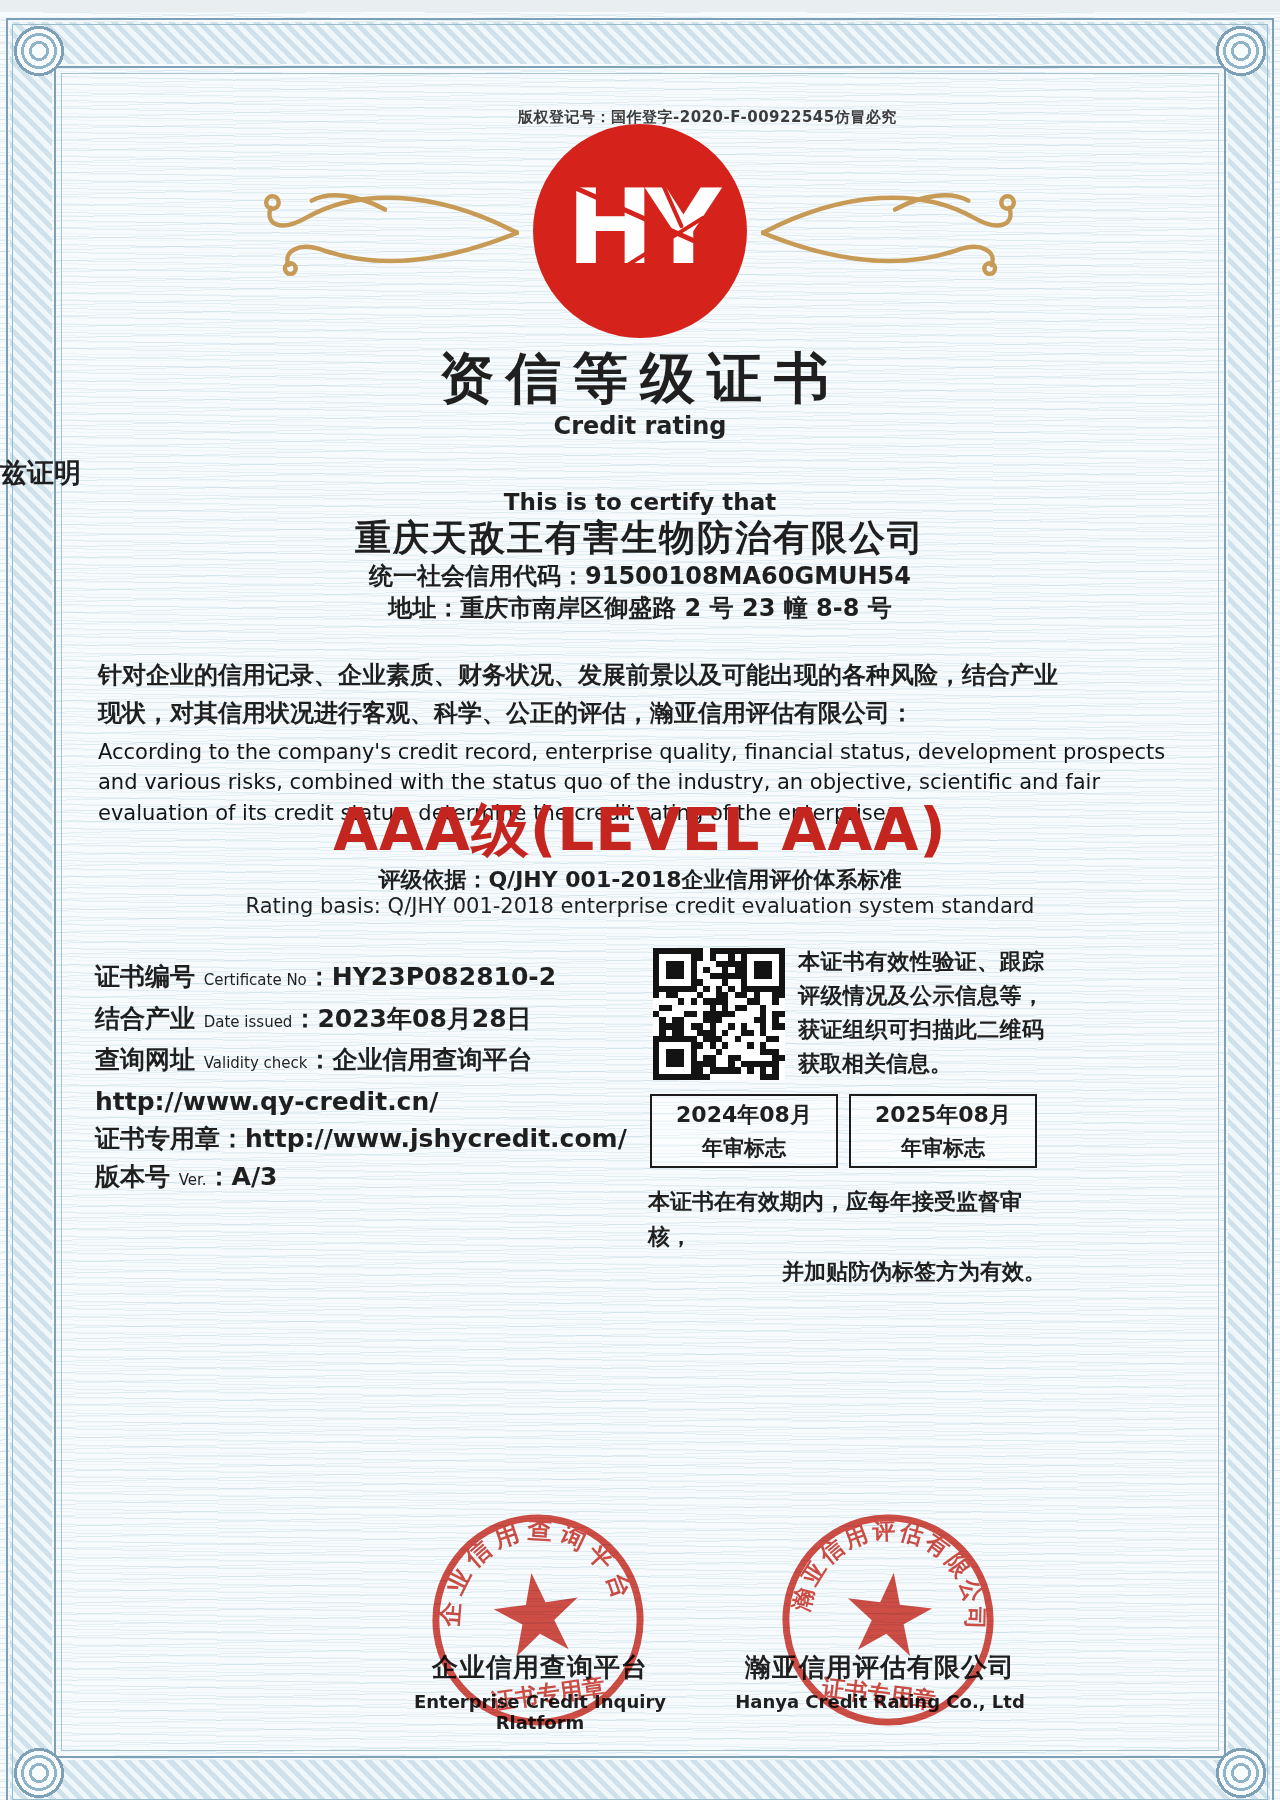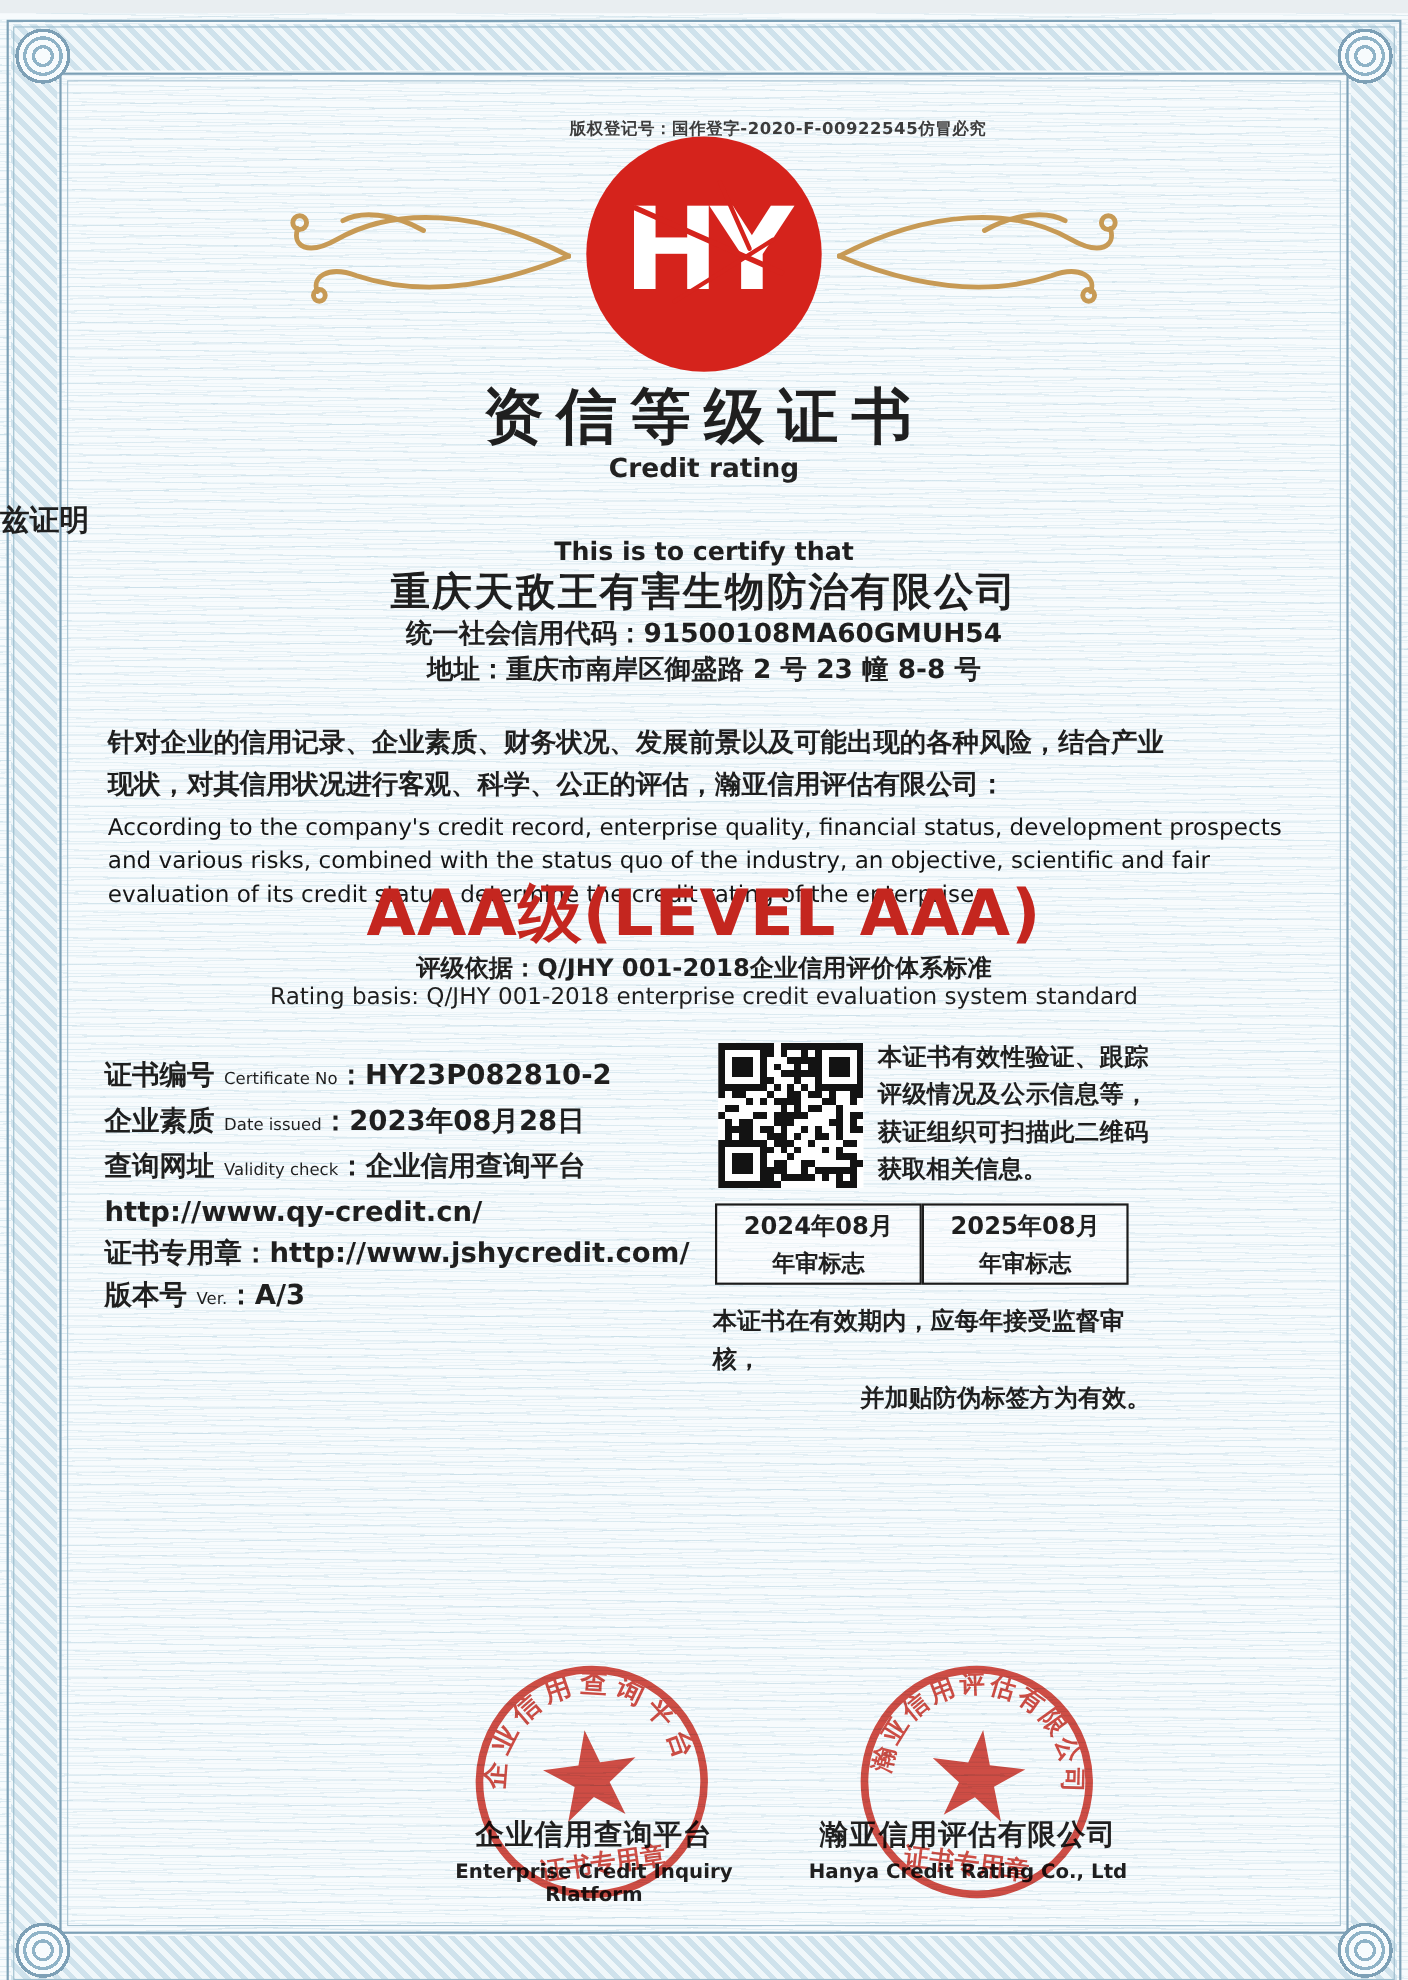--- a/index.html
+++ b/index.html
@@ -57,21 +57,21 @@
 
   
   .details{position:absolute;top:946px;left:95px;width:565px;}
   .detail-line{font-size:25px;font-weight:600;line-height:37.5px;white-space:nowrap;}
   .d-en{font-size:15px;font-weight:400;}
   .d-val{font-weight:600;}
 
   
   .qr{position:absolute;top:936px;left:653px;width:132px;height:132px;background:#fff;}
   .qr-note{position:absolute;top:933px;left:798px;width:246px;font-size:22px;font-weight:600;line-height:1.55;text-align:justify;}
-  .annual-row{position:absolute;top:1082px;left:650px;display:flex;}
+  .annual-row{position:absolute;top:1082px;left:650px;display:flex;gap:11px;}
   .annual-box{width:184px;height:70px;border:2.5px solid #1c1c1c;display:flex;flex-direction:column;align-items:center;justify-content:center;gap:4px;background:rgba(255,255,255,.35);}
   .annual-box .m{font-size:22px;font-weight:600;}
   .annual-box .l{font-size:21px;font-weight:600;}
   .note{position:absolute;top:1172px;left:648px;width:398px;font-size:22px;font-weight:600;line-height:1.6;}
   .note .n2{text-align:right;}
 
   
   .org{position:absolute;top:1638px;width:330px;text-align:center;z-index:1;}
   .org.left{left:375px;} .org.right{left:715px;}
   .org .cn{font-size:26px;font-weight:800;letter-spacing:1px;}
@@ -143,21 +143,21 @@
   <div class="level">AAA级(LEVEL AAA)</div>
   <div class="basis-cn">评级依据：Q/JHY 001-2018企业信用评价体系标准</div>
   <div class="basis-en">Rating basis: Q/JHY 001-2018 enterprise credit evaluation system standard</div>
 
   <div class="details">
     <div class="detail-line">
       <span class="d-cn">证书编号</span>
       <span class="d-en">Certificate No</span><span>：</span><span class="d-val">HY23P082810-2</span>
     </div>
     <div class="detail-line">
-      <span class="d-cn">企业素质</span>
+      <span class="d-cn">结合产业</span>
       <span class="d-en">Date issued</span><span>：</span><span class="d-val">2023年08月28日</span>
     </div>
     <div class="detail-line">
       <span class="d-cn">查询网址</span>
       <span class="d-en">Validity check</span><span>：</span><span class="d-val">企业信用查询平台</span>
     </div>
     <div class="detail-line">
       <span class="d-val">http://www.qy-credit.cn/</span>
     </div>
     <div class="detail-line">

